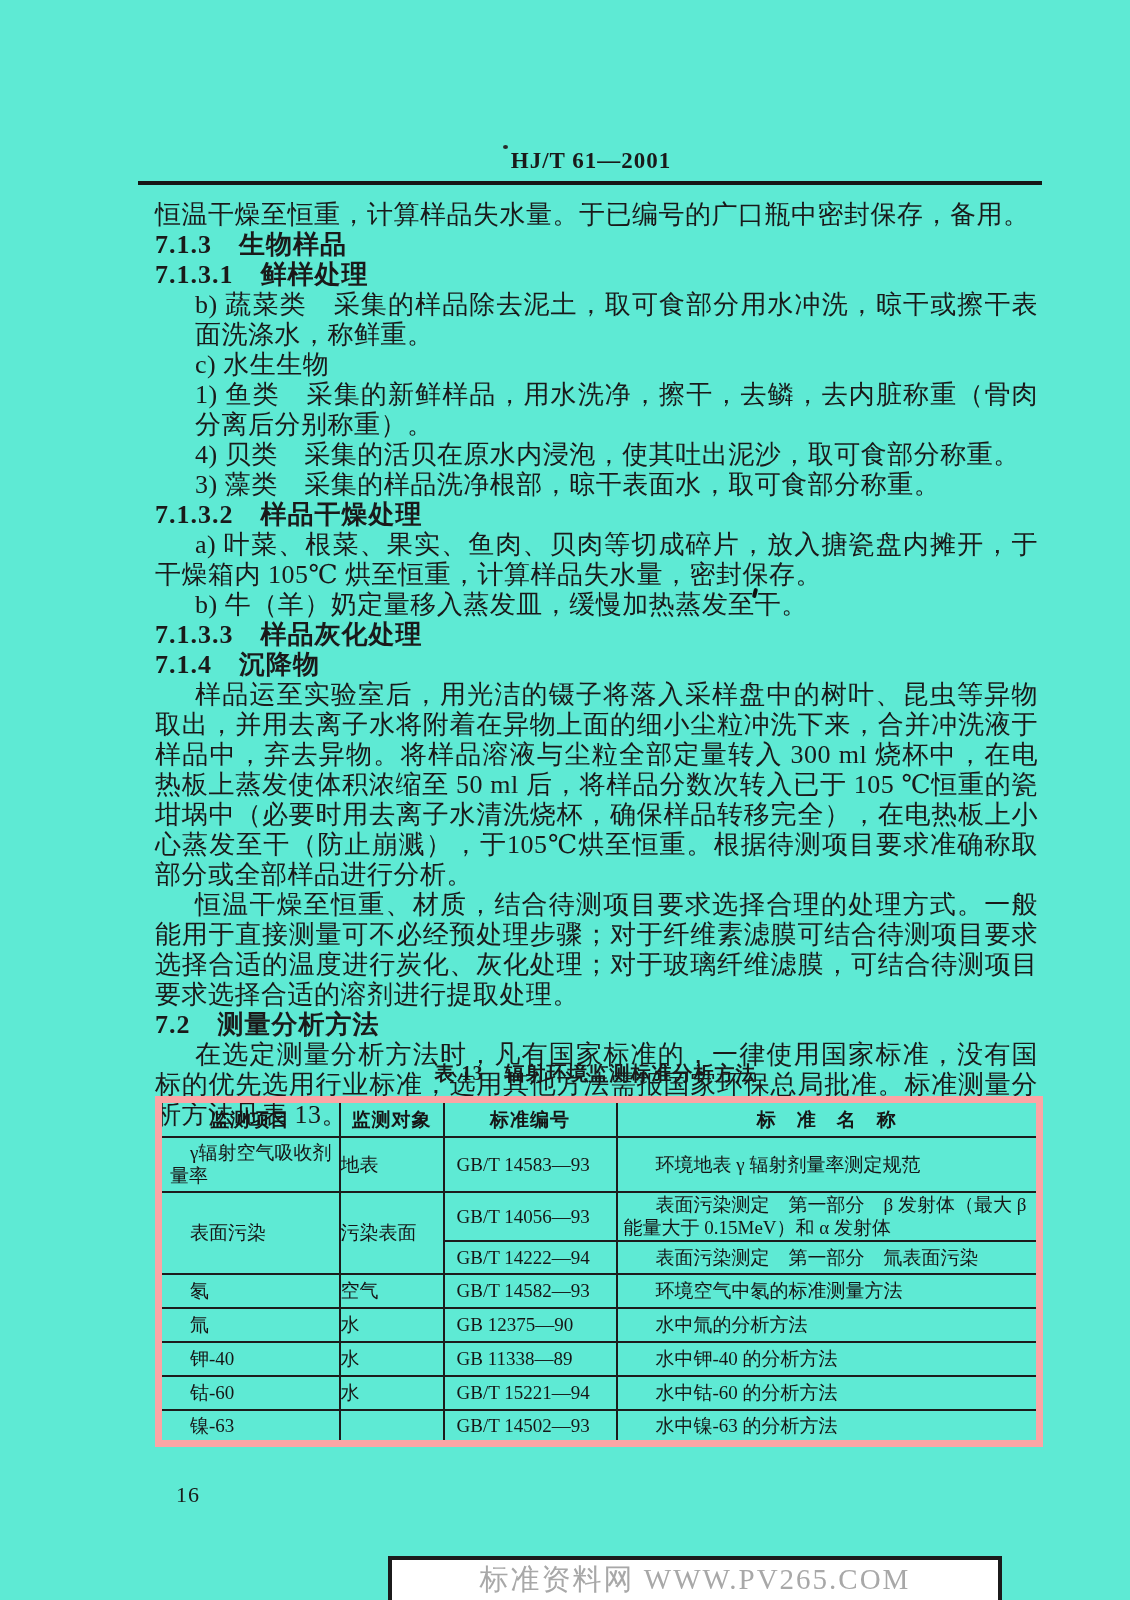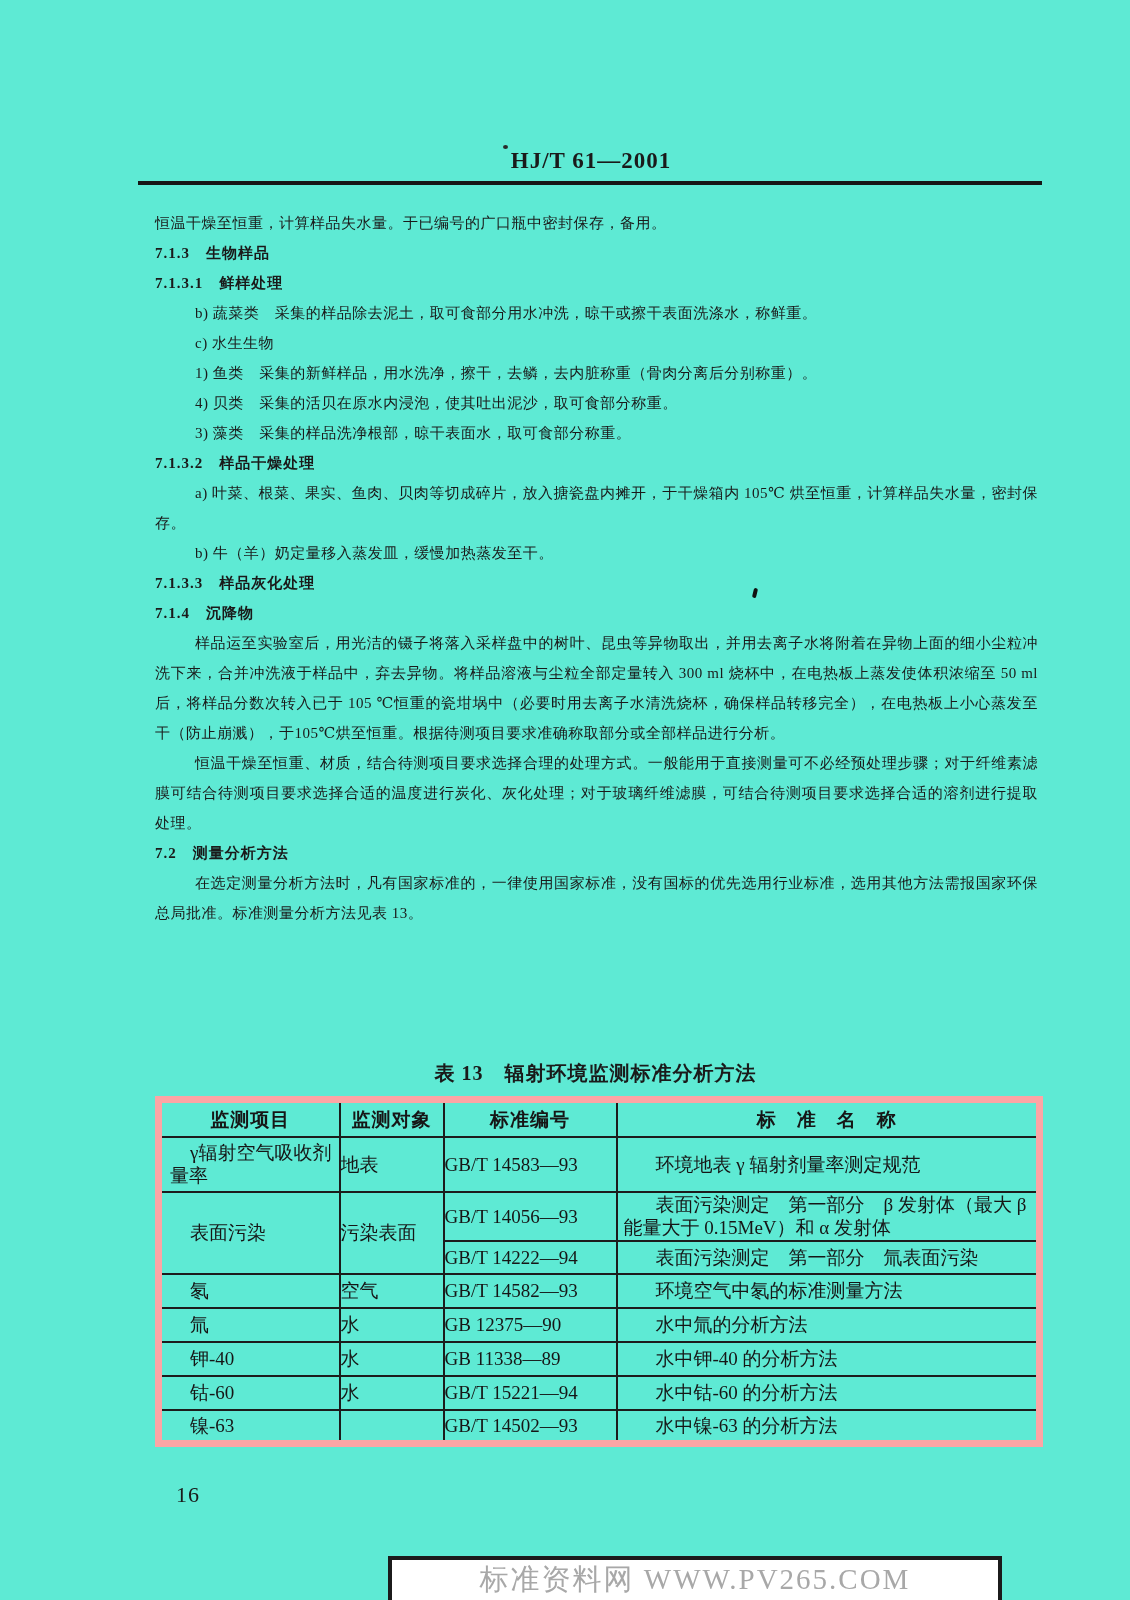--- a/index.html
+++ b/index.html
@@ -15,22 +15,22 @@
     position:absolute; top:148px; left:140px; width:902px;
     text-align:center; font-weight:bold; font-size:23px; letter-spacing:1px;
   }
   .header-rule {
     position:absolute; top:181px; left:138px; width:904px; height:4px;
     background:#161616;
   }
   .dot-artifact { position:absolute; left:503px; top:145px; width:5px; height:4px; background:#2a2a2a; border-radius:50%; }
   
   .content {
-    position:absolute; left:155px; top:208px; width:883px;
-    font-size:15px; line-height:30px; text-align:justify;
+    position:absolute; left:155px; top:200px; width:883px;
+    font-size:26px; line-height:30px; text-align:justify;
     letter-spacing:0.5px;
   }
   .ln { min-height:30px; }
   .ln.heading { font-weight:bold; letter-spacing:1px; }
   .ln.item { padding-left:40px; }
   .ln.para { text-indent:40px; }
   .stray-mark {
     position:absolute; left:753px; top:588px; width:4px; height:10px;
     background:#111; border-radius:2px; transform:rotate(14deg);
   }
@@ -46,21 +46,21 @@
   }
   table.std-table { border:7px solid #fca5a5; }
   .std-table th, .std-table td {
     border:2px solid #1c1c1c; vertical-align:middle;
     line-height:23px; overflow:hidden;
   }
   .std-table th { font-weight:bold; text-align:center; letter-spacing:1px; }
   col.c1 { width:181px; } col.c2 { width:104px; } col.c3 { width:173px; } col.c4 { width:423px; }
   .std-table td.c1 { padding-left:8px; text-indent:20px; text-align:left; }
   .std-table td.c2 { text-align:left; }
-  .std-table td.c3 { padding-left:0; text-align:left;margin-top:8px; }
+  .std-table td.c3 { padding-left:12px; text-align:left;margin-top:8px; }
   .std-table td.c4 { padding-left:6px; text-indent:32px; text-align:left; }
   tr.r-head  { height:37px; }
   tr.r-tall  { height:55px; }
   tr.r-sub1  { height:49px; }
   tr.r-sub2  { height:33px; }
   tr.r-std   { height:34px; }
   
   .page-num { position:absolute; left:176px; top:1482px; font-size:22px; letter-spacing:1px; }
   .watermark-box {
     position:absolute; left:388px; top:1556px; width:614px; height:50px;

